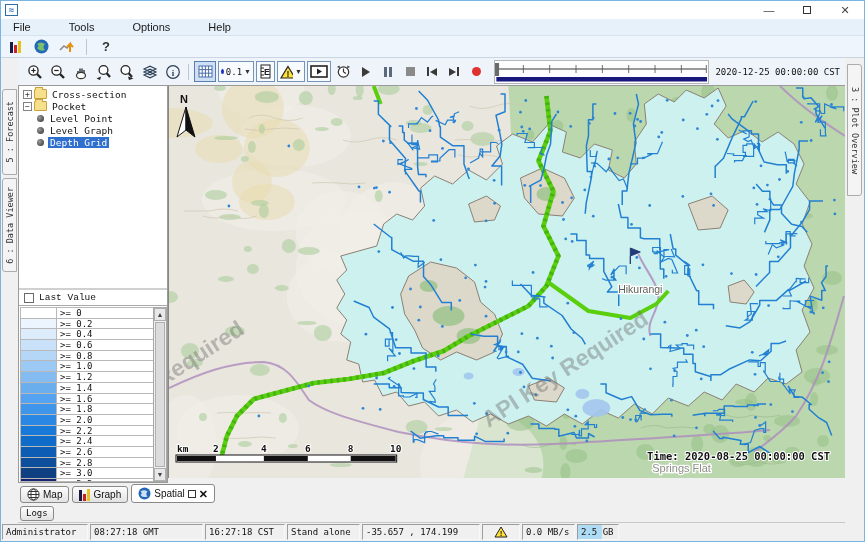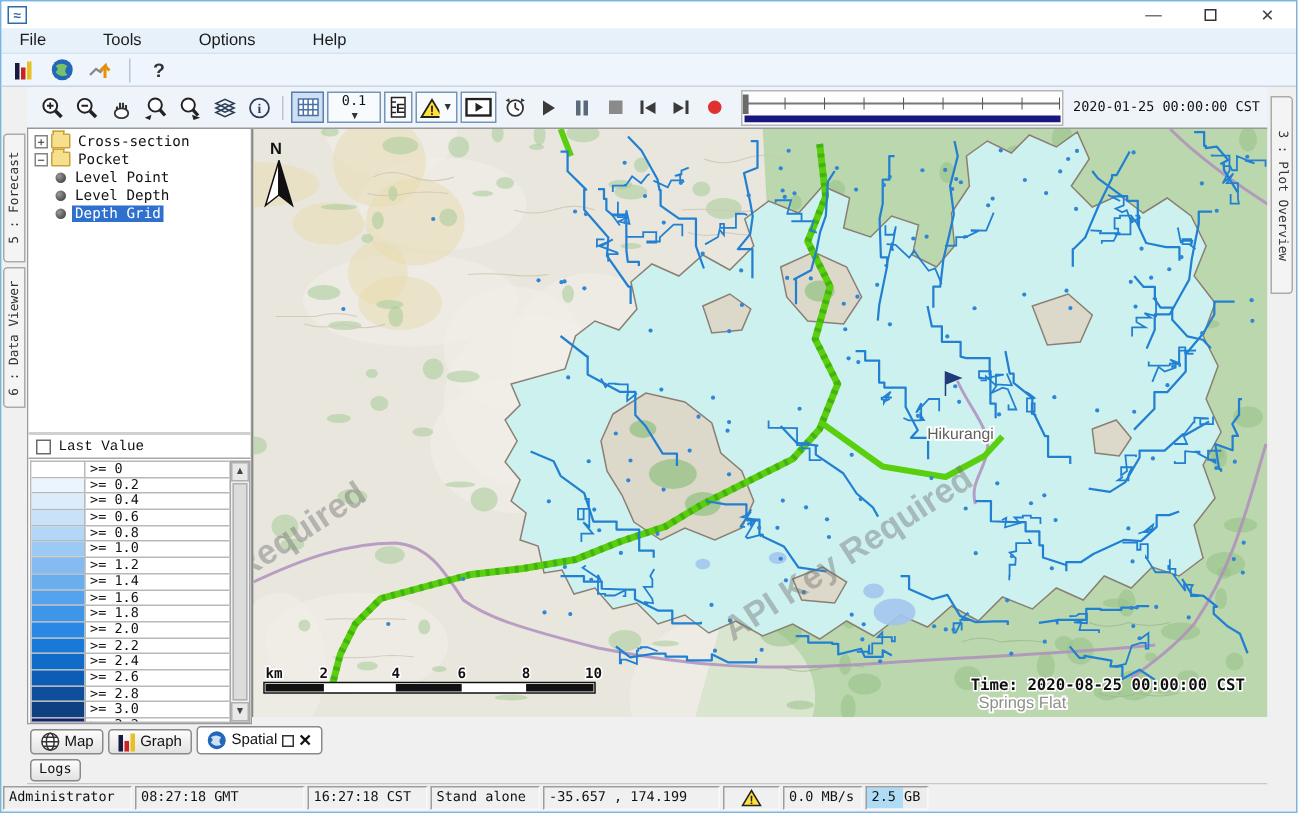--- a/index.html
+++ b/index.html
@@ -229,21 +229,21 @@
               <text x="8" y="11.5" font-size="9" font-family="Liberation Serif,serif" font-weight="bold" fill="#2c3f56" text-anchor="middle">i</text>
             </svg>
         </div>
         <div class="sep"></div>
         <div class="bbtn pressed" style="width:22px;">
           <svg width="15" height="13">
               <rect x="1" y="1" width="13" height="11" fill="#fff" stroke="#4a6fa5"></rect>
               <path d="M1,4.6 h13 M1,8.2 h13 M4.2,1 v11 M7.4,1 v11 M10.6,1 v11" stroke="#4a6fa5" stroke-width="1"></path>
             </svg>
         </div>
-        <div class="bbtn" style="width:36px;flex-direction:column;">
+        <div class="bbtn" style="width:36px;">
           <span class="bluedot"></span>
           <span class="thresh">0.1</span>
           <span class="drop">▼</span>
         </div>
         <div class="bbtn" style="width:19px;">
           <svg width="11" height="15">
               <rect x="1" y="1" width="9" height="13" fill="#fff" stroke="#222"></rect>
               <path d="M1,4 h3 M1,7.5 h3 M1,11 h3" stroke="#222"></path>
               <text x="7" y="11" font-size="9" font-weight="bold" font-family="Liberation Sans,sans-serif" fill="#222" text-anchor="middle">E</text>
             </svg>
@@ -307,21 +307,21 @@
               <line x1="159" y1="4" x2="159" y2="12"></line>
                 <line x1="198" y1="4" x2="198" y2="12"></line>
               <line x1="237" y1="4" x2="237" y2="12"></line>
                 <line x1="276" y1="4" x2="276" y2="12"></line>
               <line x1="313" y1="4" x2="313" y2="12"></line>
             </g>
             <rect x="0" y="2" width="6" height="13" fill="#6a6a6a"></rect>
             <rect x="2" y="16" width="312" height="4.5" fill="#17177e"></rect>
           </svg>
         </div>
-        <div class="tl-date">2020-01-25 00:00:00 CST</div>
+        <div class="tl-date">2020-12-25 00:00:00 CST</div>
       </div>
 
       <div class="main">
         <div class="leftpanel">
           <div class="treebox">
             <div class="trow">
               <span class="toggle">+</span>
               <span class="folder"></span>
               <span class="tlabel">Cross-section</span>
             </div>
@@ -331,21 +331,21 @@
               <span class="tlabel">Pocket</span>
             </div>
             <div class="trow">
               <span class="indent"></span>
                 <span class="bullet"></span>
               <span class="tlabel">Level Point</span>
             </div>
             <div class="trow">
               <span class="indent"></span>
                 <span class="bullet"></span>
-              <span class="tlabel">Level Depth</span>
+              <span class="tlabel">Level Graph</span>
             </div>
             <div class="trow">
               <span class="indent"></span>
                 <span class="bullet"></span>
               <span class="tlabel selected">Depth Grid</span>
             </div>
           </div>
           <div class="legendhead">
             <span class="cbx"></span>
             <span>Last Value</span>

